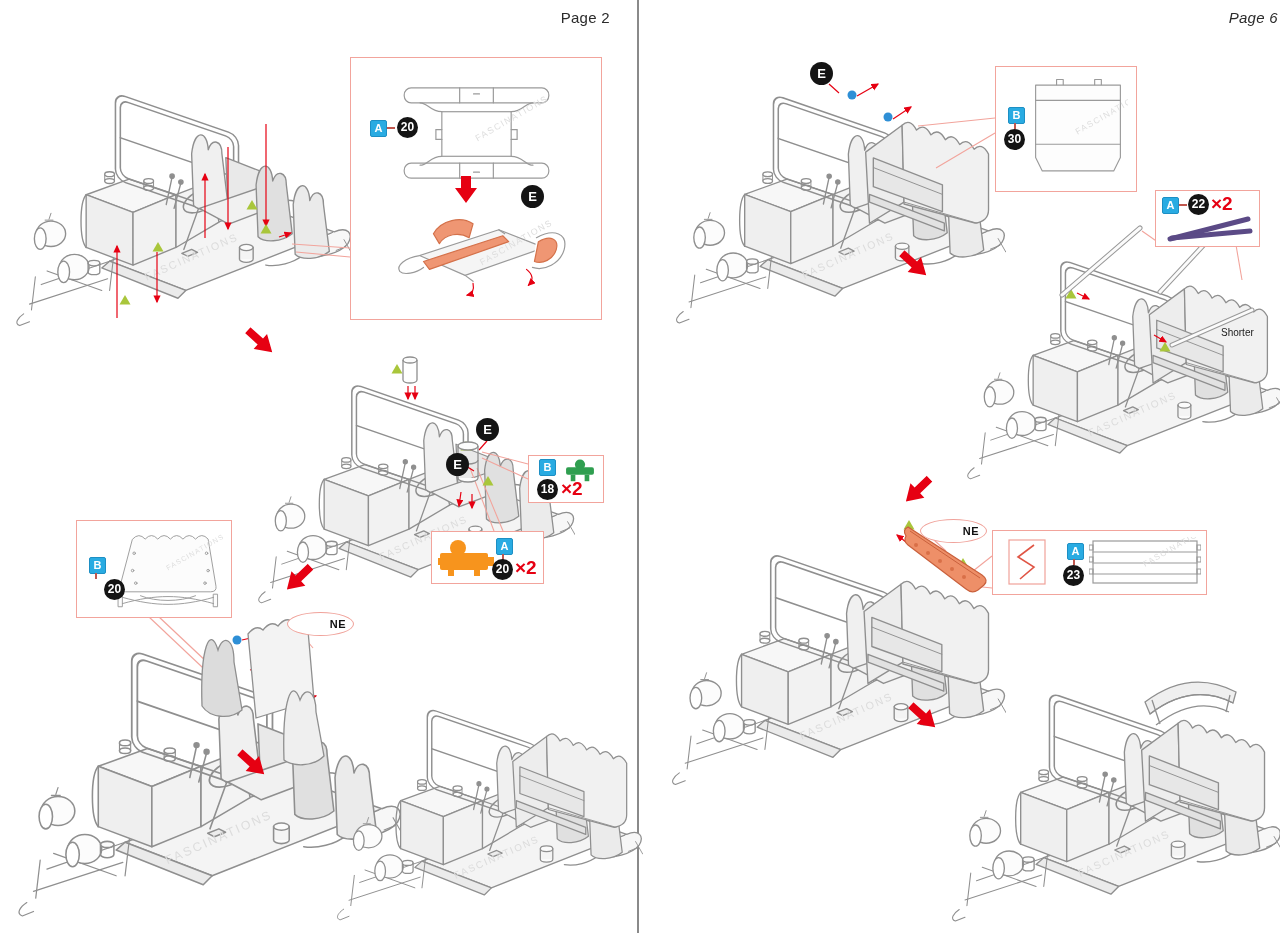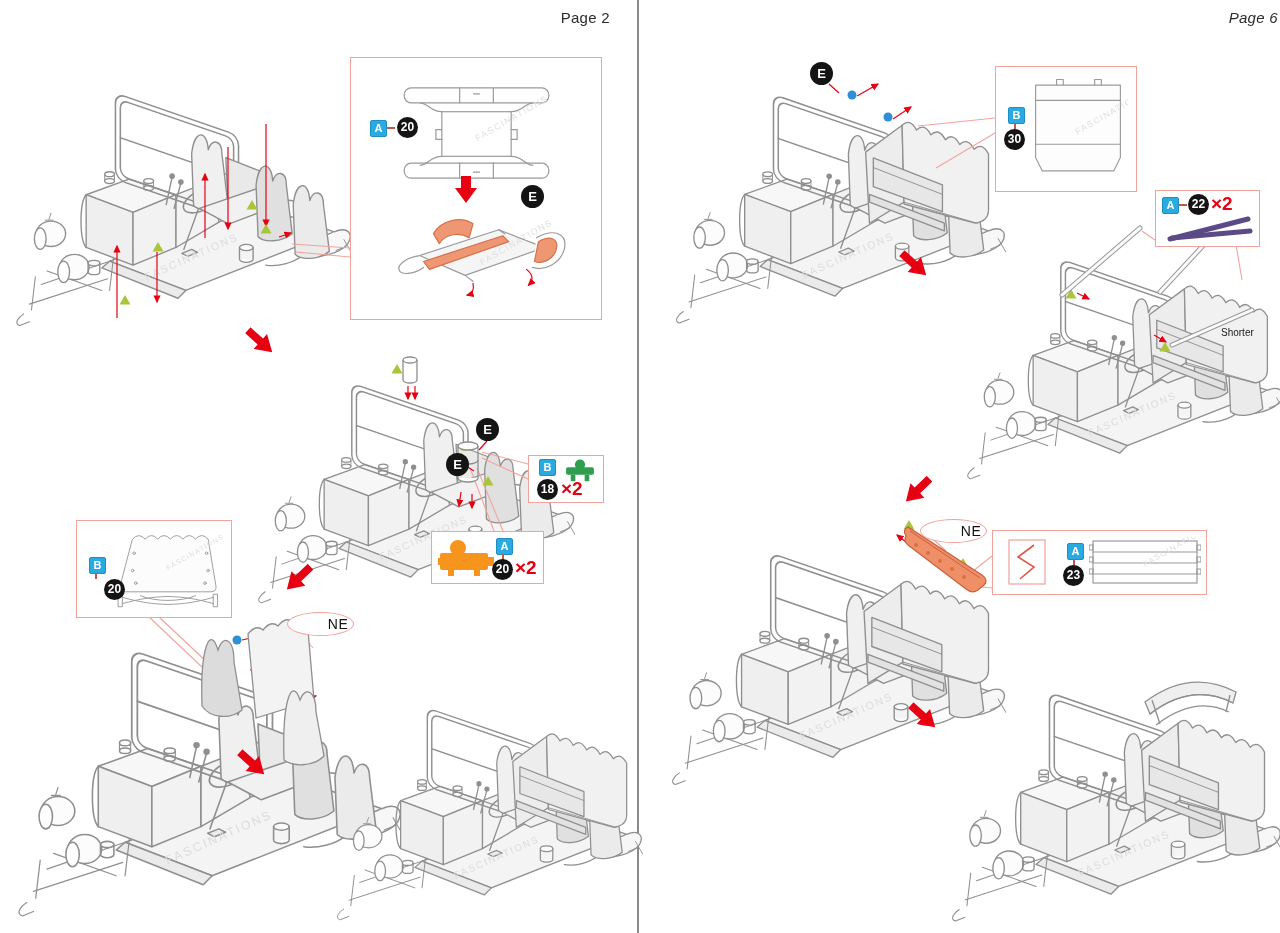--- a/index.html
+++ b/index.html
@@ -14,21 +14,21 @@
   .chip-letter{width:15px;height:15px;background:#29abe2;border:1px solid #1d8fc4;border-radius:2px;
       color:#fff;font-weight:bold;font-size:11px;line-height:15px;text-align:center;z-index:6;}
   .chip-num{width:21px;height:21px;background:#141414;border-radius:50%;color:#fff;font-weight:bold;
       font-size:12px;line-height:21px;text-align:center;z-index:6;}
   .chip-e{width:23px;height:23px;background:#141414;border-radius:50%;color:#fff;font-weight:bold;
       font-size:13px;line-height:23px;text-align:center;z-index:6;}
   .qty{color:#e60012;font-weight:bold;font-size:19px;line-height:20px;z-index:6;}
   .dash-h{width:8px;height:2px;background:#c0574e;z-index:6;}
   .dash-v{width:2px;height:6px;background:#c0574e;z-index:6;}
   .ne-badge{width:30px;height:22px;border:1.5px solid #f0a29a;border-radius:50%;background:#fff;
-      color:#111;font-weight:normal;font-size:14px;display:flex;align-items:center;justify-content:center;
+      color:#111;font-weight:bold;font-size:11px;display:flex;align-items:center;justify-content:center;
       letter-spacing:.5px;z-index:6;padding-left:35px;}
   .step-arrow{z-index:6;}
   .small-note{font-size:10px;color:#1a1a1a;z-index:6;}
   svg text{font-family:"Liberation Sans",sans-serif;}
 </style>
 </head>
 <body>
 
 <div id="page">
 

